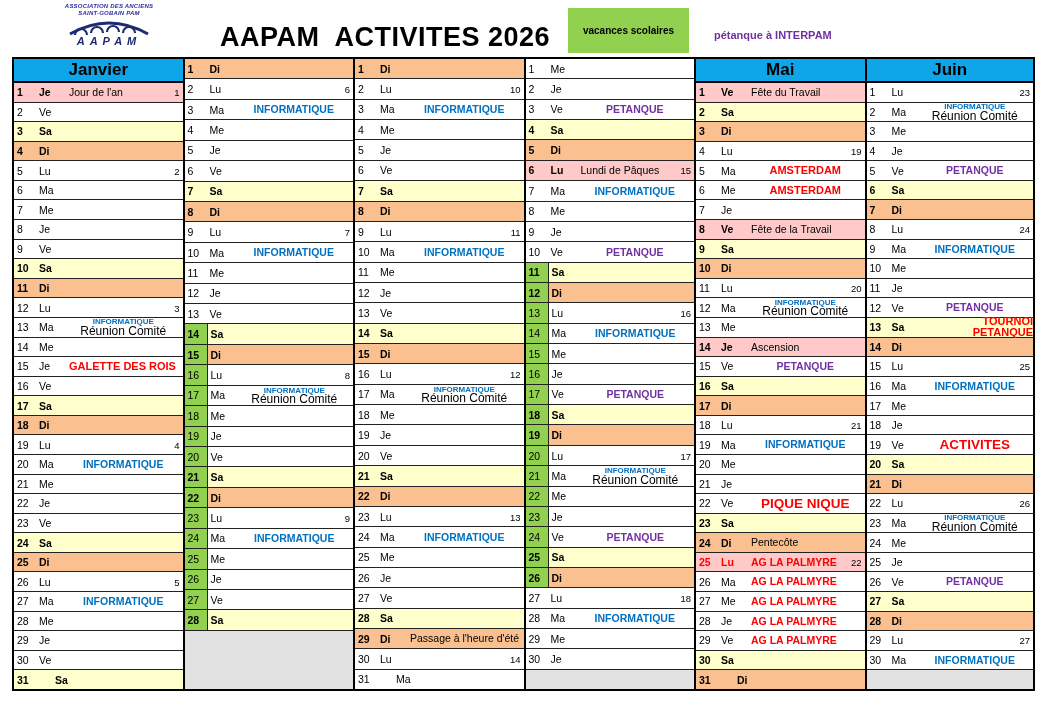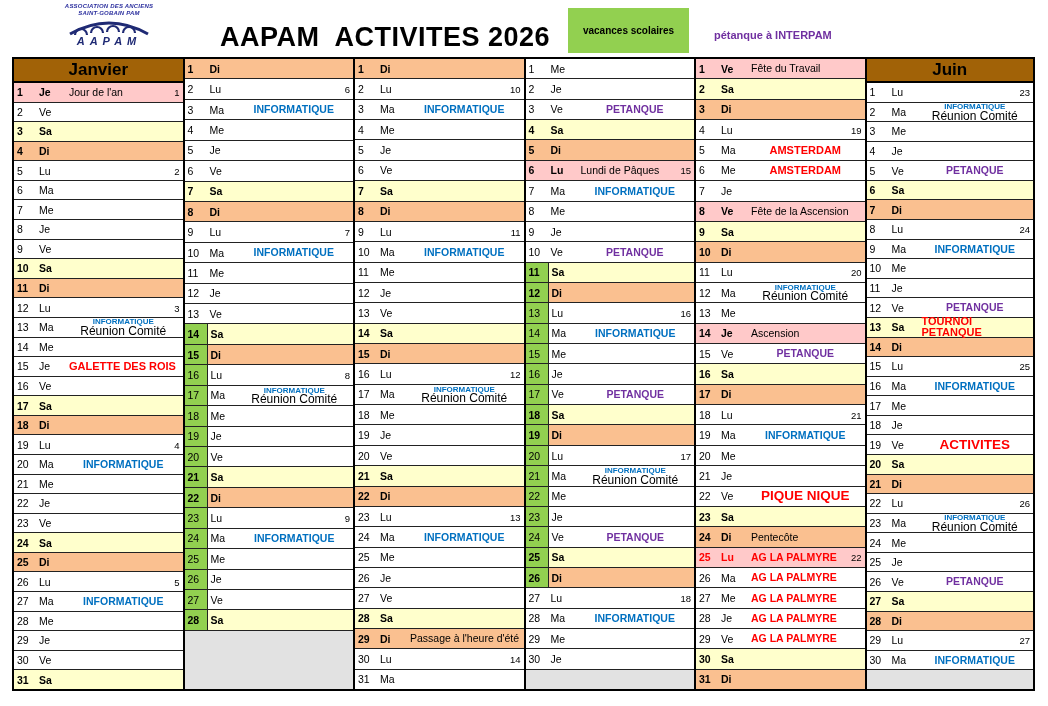--- a/index.html
+++ b/index.html
@@ -18,27 +18,27 @@
 
   #legend-vac{position:absolute;left:568px;top:8px;width:121px;height:45px;background:#92D050;
               display:flex;align-items:center;justify-content:center;
               font-size:10px;font-weight:bold;color:#000;}
   #legend-pet{position:absolute;left:682px;top:29px;font-size:11px;font-weight:bold;color:#7030A0;margin-left:32px;}
 
   
   #cal{position:absolute;left:12px;top:57px;width:1023px;height:634px;
        display:grid;grid-template-columns:repeat(6,1fr);}
   .month{display:flex;flex-direction:column;border-left:2px solid #000;border-top:2px solid #000;
-         border-bottom:2px solid #000;background:#a16207;min-width:0;}
-  .month:last-child{border-right:2px solid #000;}
+         border-bottom:2px solid #000;background:#0ea5e9;min-width:0;}
+  .month:last-child{border-right:2px solid #000;text-align:right;}
   .mhead{height:22px;flex:none;display:flex;align-items:center;justify-content:center;
          font-size:17px;font-weight:bold;border-bottom:2px solid #000;}
   .row{position:relative;flex:1;display:flex;align-items:stretch;border-bottom:1.5px solid #222;
        background:#fff;min-height:0;}
-  .row:last-child{border-bottom:none;}
+  .row:last-child{border-bottom:none;gap:16px;}
   .row.filler{background:#E2E2E2;border-bottom:none;}
   .bg-sat{background:#FFFFCC;}
   .bg-sun{background:#FAC090;}
   .bg-hol{background:#FFC9C9;}
 
   .num{width:19px;flex:none;display:flex;align-items:center;padding-left:3px;font-size:10.5px;}
   .num.vac{background:#92D050;border-right:1.5px solid #222;}
   .abbr{width:25px;flex:none;display:flex;align-items:center;padding-left:3px;font-size:10.5px;}
   .bold .num,.bold .abbr{font-weight:bold;}
   .dred .num,.dred .abbr{color:#FF0000;font-weight:bold;}
@@ -715,20 +715,21 @@
           <div class="ev"></div>
         </div>
         <div class="row">
           <span class="num">30</span>
           <span class="abbr">Je</span>
           <div class="ev"></div>
         </div>
         <div class="row filler"></div>
       </div>
       <div class="month">
+        <div class="mhead">Mai</div>
         <div class="row bg-hol bold">
           <span class="num">1</span>
           <span class="abbr">Ve</span>
           <div class="ev ev-plain left">Fête du Travail</div>
         </div>
         <div class="row bg-sat bold">
           <span class="num">2</span>
           <span class="abbr">Sa</span>
           <div class="ev"></div>
         </div>
@@ -754,21 +755,21 @@
           <div class="ev ev-redmed">AMSTERDAM</div>
         </div>
         <div class="row">
           <span class="num">7</span>
           <span class="abbr">Je</span>
           <div class="ev"></div>
         </div>
         <div class="row bg-hol bold">
           <span class="num">8</span>
           <span class="abbr">Ve</span>
-          <div class="ev ev-plain left">Fête de la Ascension</div>
+          <div class="ev ev-plain left">Fête de la Travail</div>
         </div>
         <div class="row bg-sat bold">
           <span class="num">9</span>
           <span class="abbr">Sa</span>
           <div class="ev"></div>
         </div>
         <div class="row bg-sun bold">
           <span class="num">10</span>
           <span class="abbr">Di</span>
           <div class="ev"></div>

